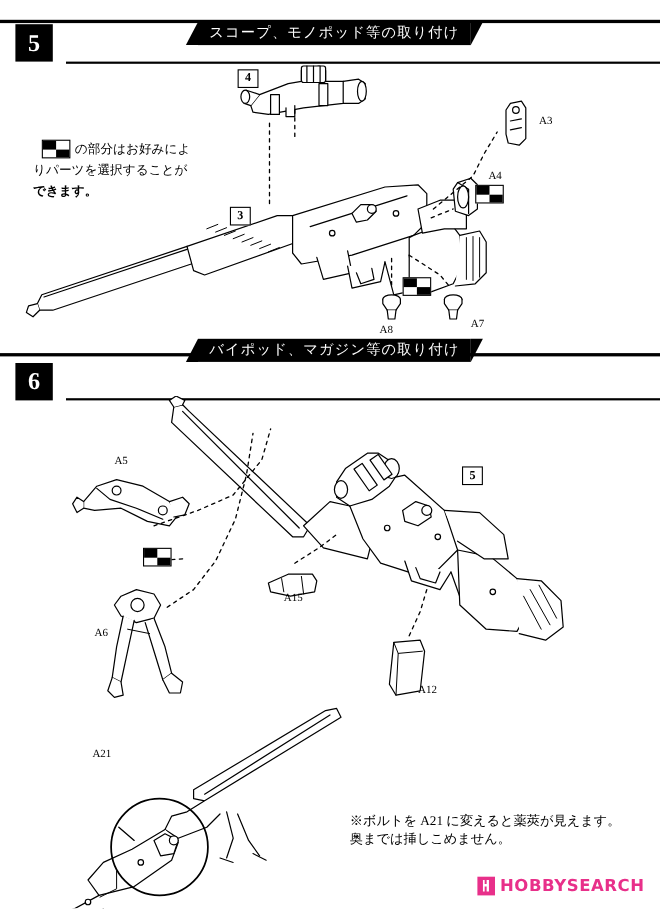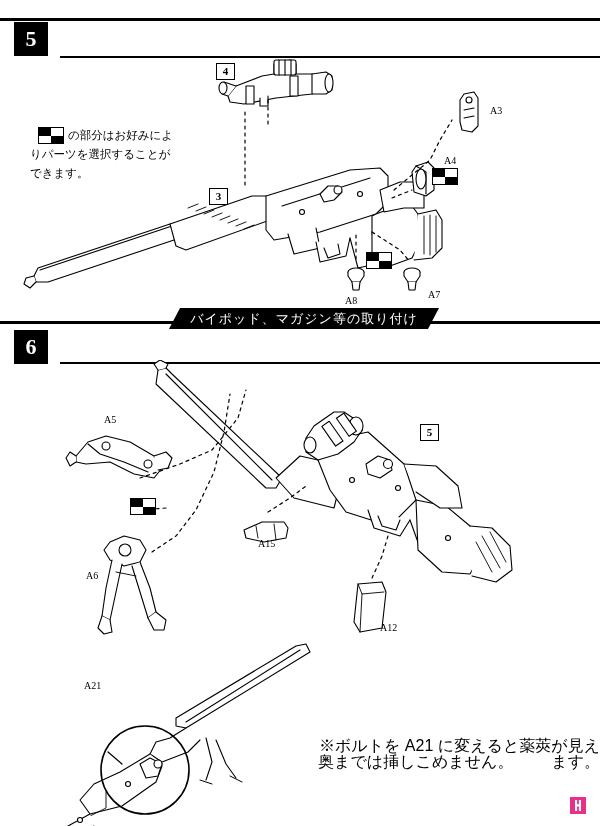--- a/index.html
+++ b/index.html
@@ -107,24 +107,24 @@
   
   .note {
     position: absolute;
     font-size: 11.5px;
     line-height: 19px;
     color: #000;
     font-family: "DejaVu Sans", sans-serif;
   }
   .note-sm {
     position: absolute;
-    font-size: 16px;
+    font-size: 12px;
     line-height: 16px;
     color: #000;
-    font-family: Liberation Sans, sans-serif;
+    font-family: Liberation Serif, serif;
     text-align: right;
   }
 
   
   .art {
     position: absolute;
     left: 0;
     top: 0;
   }
 
@@ -161,20 +161,21 @@
     font-family: "DejaVu Sans", sans-serif;
   }
 </style>
 </head>
 <body>
 
 <div id="page">
 
   <div class="rule" style="top:18px;"></div>
   <div class="step-num" style="left:14px; top:22px;">5</div>
+  <div class="title-bar" style="left:180px; top:20px; width:248px;">スコープ、モノポッド等の取り付け</div>
   <div class="rule" style="top:56px; left:60px; width:540px; height:2px;"></div>
 
   <svg class="art" width="600" height="315" viewBox="0 0 600 315">
     <g fill="none" stroke="#000" stroke-width="1.1" stroke-linejoin="round" stroke-linecap="round">
 
       <g transform="translate(216,58)">
 
         <path d="M12,38 L20,28 L46,18 L58,16 L58,6 L74,2 L80,6 L80,16 L96,16 L104,20 L104,32 L96,36 L60,40 L28,46 L14,44 Z" fill="#fff"></path>
 
         <path d="M12,38 L6,36 L4,30 L8,24 L20,28" fill="#fff"></path>
@@ -292,21 +293,21 @@
   <div class="part-label" style="left:444px; top:155px;">A4</div>
   <div class="part-label" style="left:428px; top:289px;">A7</div>
   <div class="part-label" style="left:345px; top:295px;">A8</div>
 
   <div class="checker" style="left:38px; top:127px;">
     <i class="q1"></i>
       <i class="q2"></i>
   </div>
   <div class="note" style="left:30px; top:145px;">りパーツを選択することが</div>
   <div class="note" style="left:68px; top:126px;">の部分はお好みによ</div>
-  <div class="note" style="left:30px; top:164px;">できます。</div>
+  <div class="note" style="left:30px; top:164px;font-weight:bold;">できます。</div>
 
   <div class="rule" style="top:321px;"></div>
   <div class="step-num" style="left:14px; top:330px;">6</div>
   <div class="title-bar" style="left:180px; top:308px; width:248px;">バイポッド、マガジン等の取り付け</div>
   <div class="rule" style="top:362px; left:60px; width:540px; height:2px;"></div>
 
   <svg class="art" width="600" height="470" viewBox="0 0 600 470" style="top:360px;">
     <g fill="none" stroke="#000" stroke-width="1.1" stroke-linejoin="round" stroke-linecap="round">
 
       <g>
@@ -440,15 +441,18 @@
   <div class="part-label" style="left:86px; top:570px;">A6</div>
   <div class="part-label" style="left:258px; top:538px;">A15</div>
   <div class="part-label" style="left:380px; top:622px;">A12</div>
   <div class="part-label" style="left:84px; top:680px;">A21</div>
 
   <div class="note-sm" style="left:318px; top:738px;">※ボルトを A21 に変えると薬莢が見えます。</div>
   <div class="note-sm" style="left:318px; top:754px;">奥までは挿しこめません。</div>
 
   <div class="logo">
     <span class="logo-mark"></span>
+    <span class="logo-text">
+      <span>HOBBY</span><span>SEARCH</span>
+    </span>
   </div>
 
 </div>
 
 </body></html>

